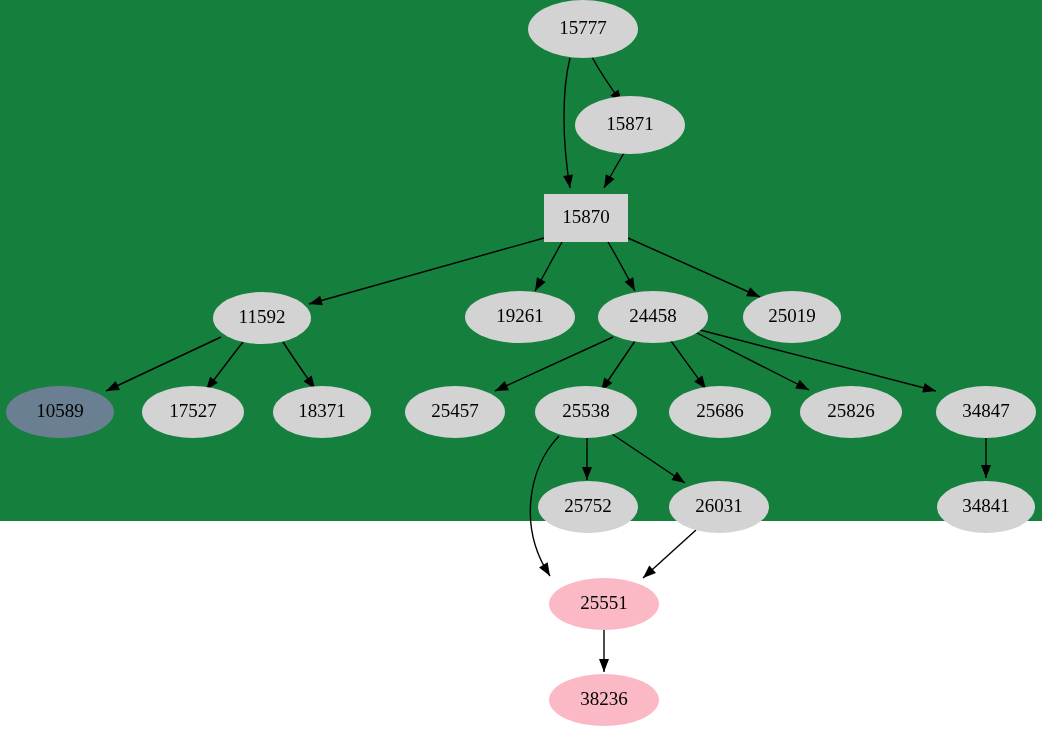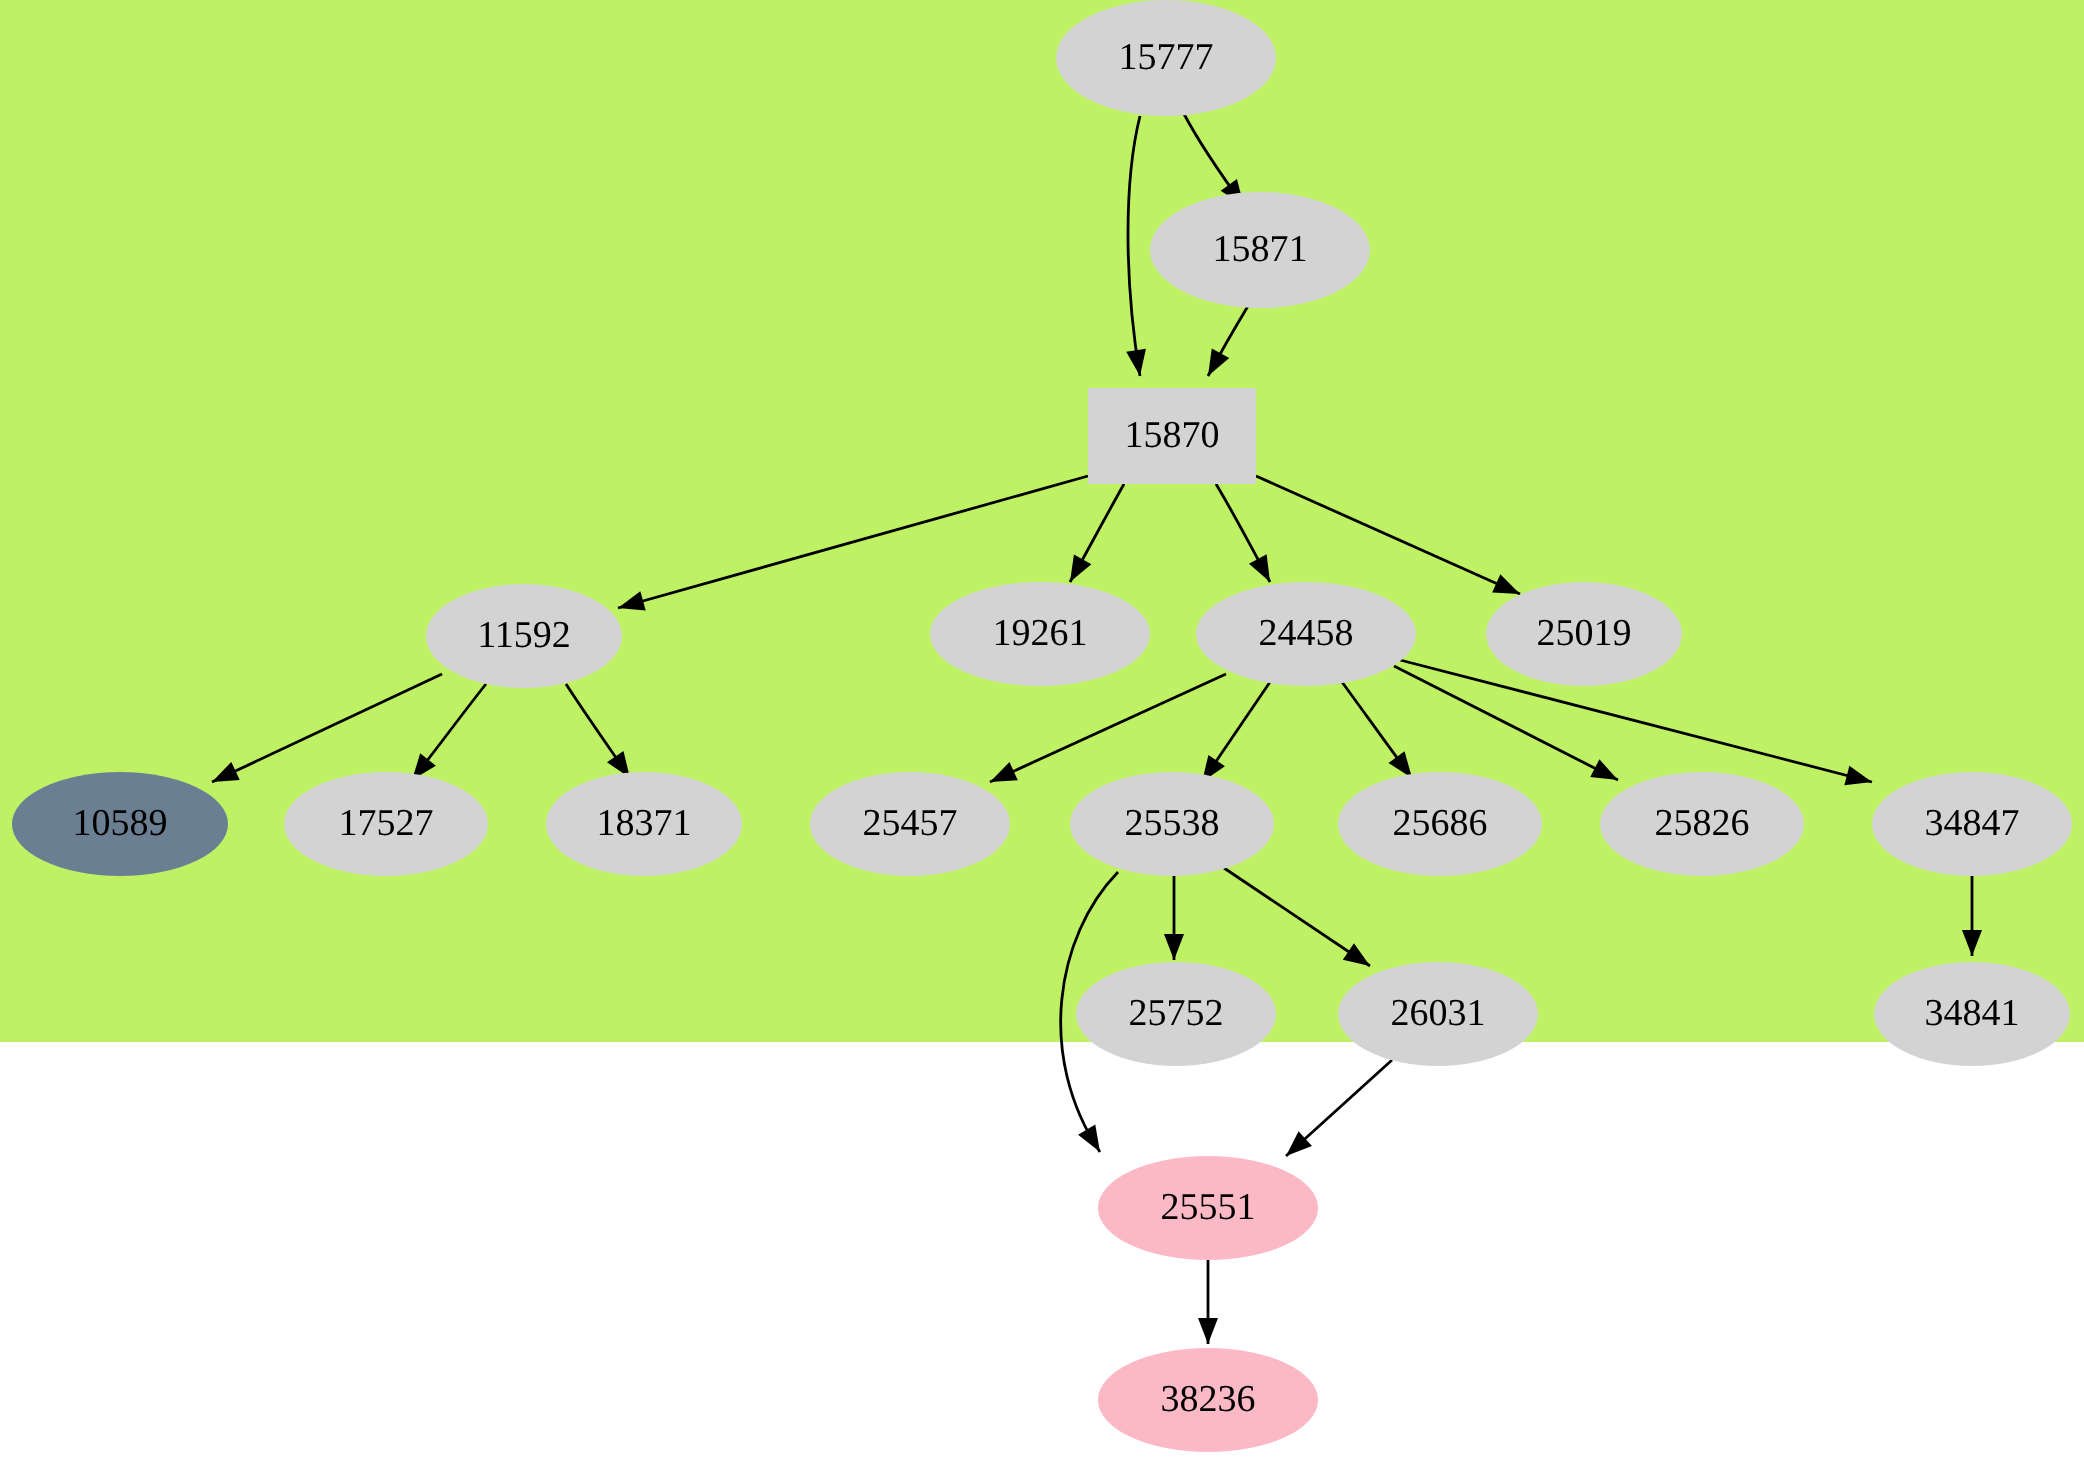--- a/index.html
+++ b/index.html
@@ -10,21 +10,21 @@
   body {
     width: 1042px;
     height: 731px;
     font-family: "Liberation Serif", "DejaVu Serif", serif;
     overflow: hidden;
   }
   #graph-canvas {
     position: relative;
     width: 1042px;
     height: 521px;
-    background: #bef264;
+    background: #15803d;
   }
   svg.graph-svg {
     position: absolute;
     top: 0;
     left: 0;
     width: 1042px;
     height: 731px;
   }
   .node-label {
     font-family: "Liberation Serif", "DejaVu Serif", serif;

